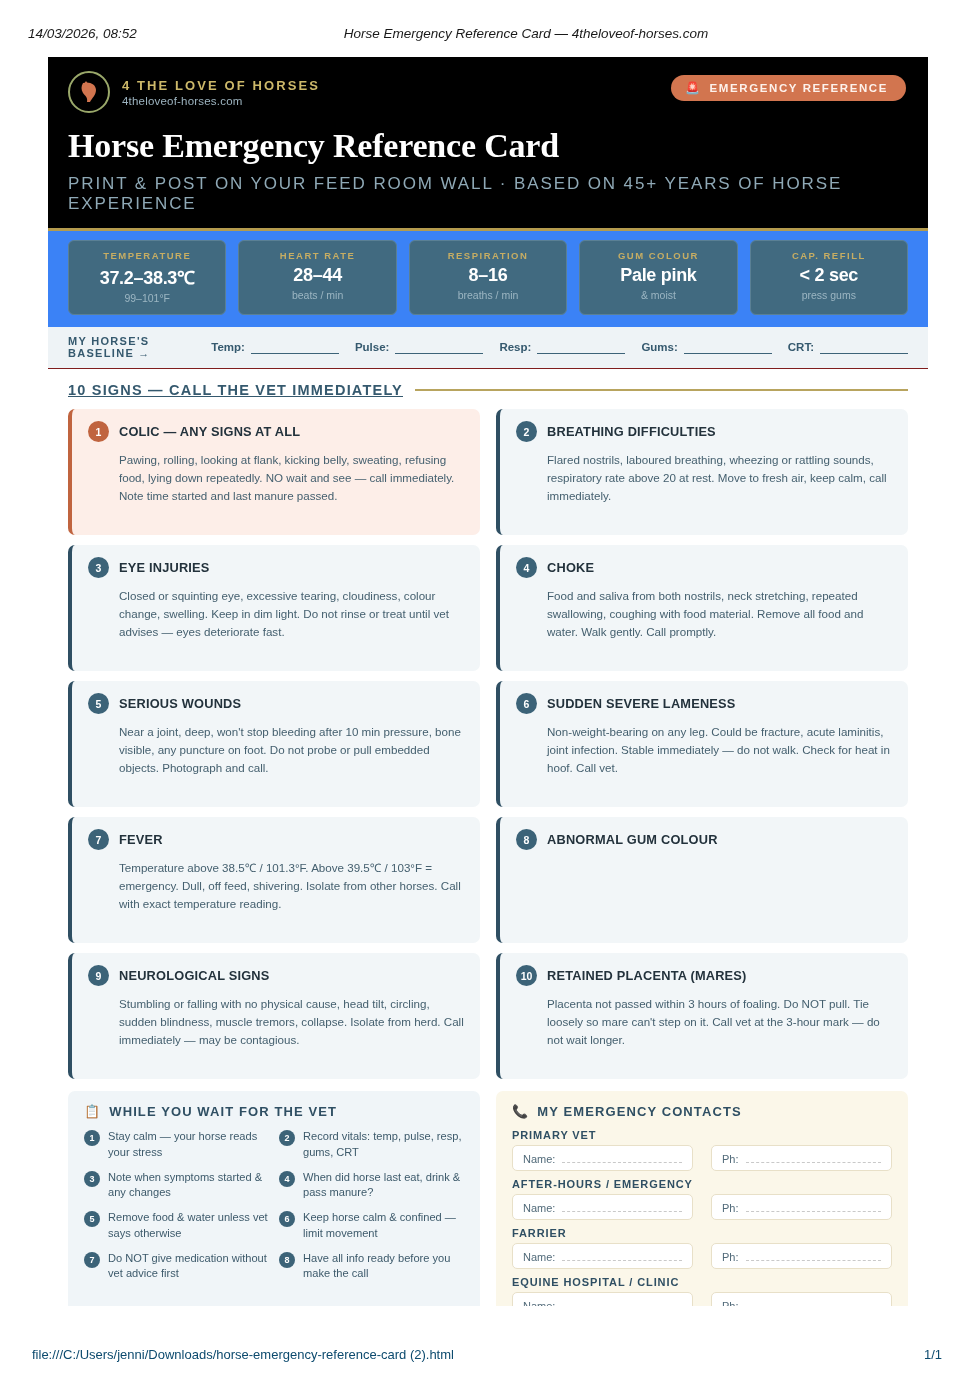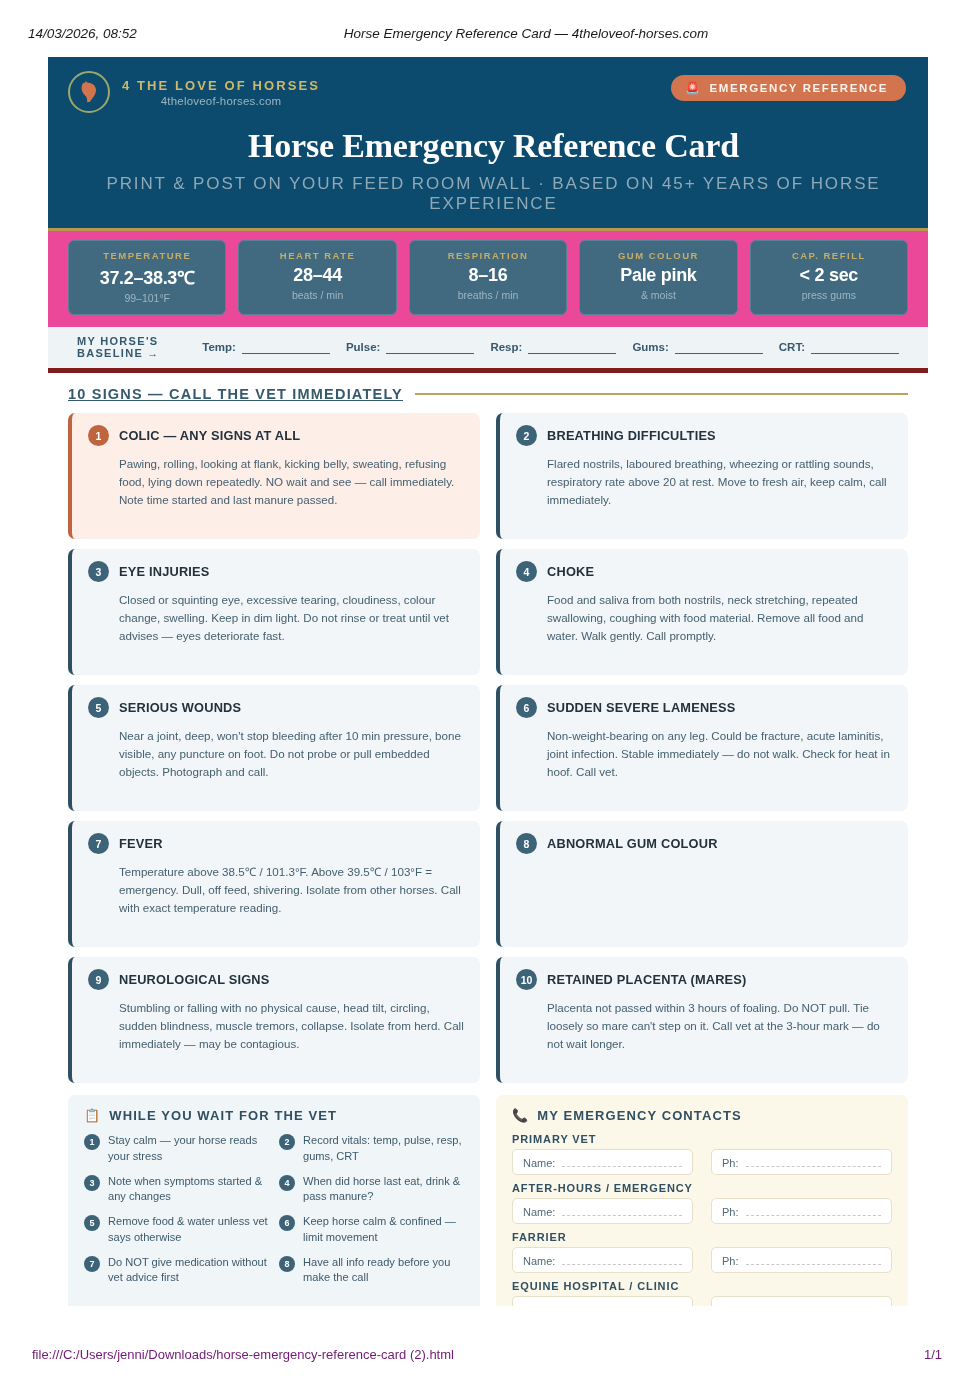--- a/index.html
+++ b/index.html
@@ -16,39 +16,38 @@
     position: absolute; top: 26px; left: 0; width: 884px;
     display: flex; 
     font-size: 13.5px; color: #1a1a1a; font-style: italic;
   }
   .print-head .ph-date { margin-left: 28px; width: 200px; }
   .print-head .ph-title { flex: 1; text-align: center; margin-left: -60px; }
 
   .print-foot {
     position: absolute; bottom: 24px; left: 0; width: 972px;
     display: flex; align-items: center;
-    font-size: 13px; color: #701a75;
+    font-size: 13px; color: #0c4a6e;
   }
   .print-foot .pf-url { margin-left: 32px; }
   .print-foot .pf-page { margin-left: auto; margin-right: 30px; }
 
   
   .sheet {
     position: absolute; left: 48px; top: 57px;
     width: 880px; height: 1249px;
     background: #ffffff;
     overflow: hidden;
   }
 
   
   .masthead {
-    background: #0c4a6e;
+    background: #000000;
     padding: 14px 9px 14px 20px;
     position: relative;
-    text-align: center;
   }
   .brandrow { display: flex; align-items: center; }
   .logo-ring {
     width: 42px; height: 42px; border-radius: 50%;
     border: 2px solid #9aa86a;
     display: flex; align-items: center; justify-content: center;
     flex: 0 0 auto;
   }
   .logo-ring svg { display: block; }
   .brandtext { margin-left: 12px; }
@@ -79,21 +78,21 @@
     letter-spacing: -0.2px;
   }
   .subtitle {
     font-size: 17px; letter-spacing: 1.9px;
     color: #8fa9b6; margin-top: 9px;
   }
   .gold-rule { height: 3px; background: #b49b4e; }
 
   
   .vitals {
-    background: #ec4899;
+    background: #3b82f6;
     display: flex; gap: 12px;
     padding: 9px 20px 12px 20px;
   }
   .vital {
     flex: 1;
     border: 1px solid #5a8095;
     border-radius: 6px;
     padding: 9px 4px 10px;
     text-align: center;
     background: #416a80;
@@ -106,22 +105,22 @@
     font-size: 18px; font-weight: bold; color: #ffffff; margin-top: 4px;
     letter-spacing: -0.3px;
   }
   .vital .vnote {
     font-size: 10.5px; color: #9cb6c2; margin-top: 3px;
   }
 
   
   .baseline {
     background: #eef3f6;
-    border-bottom: 5px solid #7f1d1d;
-    padding: 8px 29px 9px;
+    border-bottom: 1px solid #7f1d1d;
+    padding: 8px 20px 9px;
     display: flex; align-items: center;
     font-size: 11.5px;
   }
   .baseline .bl-title {
     font-weight: bold; letter-spacing: 1.3px; color: #35596e; font-size: 11px;
   }
   .baseline .bl-field { display: flex; align-items: flex-start; margin-left: 16px; }
   .baseline .bl-field .fl { font-weight: bold; color: #35596e; font-size: 11.5px; }
   .baseline .bl-field .fline {
     display: inline-block; border-bottom: 1.5px solid #3c6378;

